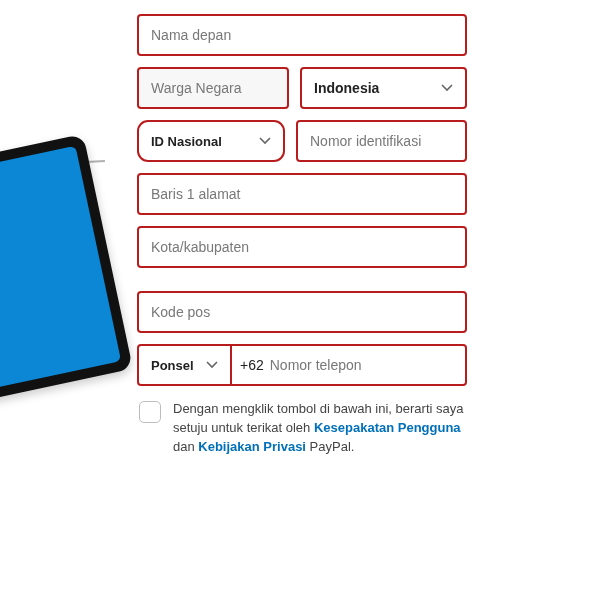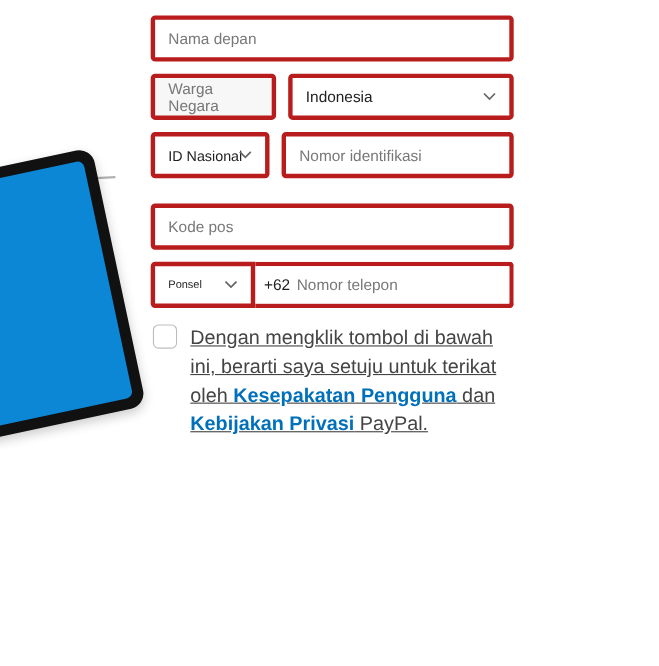--- a/index.html
+++ b/index.html
@@ -40,21 +40,21 @@
 }
 .form-wrap {
   position: absolute;
   left: 137px;
   top: 14px;
   width: 330px;
 }
 .field {
   width: 100%;
   height: 42px;
-  border: 4px solid #b91c1c;
+  border: 2px solid #b91c1c;
   border-radius: 4px;
   padding: 0 12px;
   font-size: 14px;
   color: #333;
   background: #fff;
   margin-bottom: 11px;
   display: flex;
   align-items: center;
 }
 .field input {
@@ -72,21 +72,21 @@
   position: relative;
   cursor: pointer;
 }
 .select .chev {
   position: absolute;
   right: 12px;
   top: 50%;
   transform: translateY(-50%);
 }
 .chev svg { display: block; }
-.val { color: #222; font-size: 14px; }
+.val { color: #222; font-size: 14px; font-weight: bold; }
 .disabled-look {
   background: #f7f7f7;
 }
 .phone-row { display: flex; gap: 0; margin-bottom: 14px; }
 .phone-type {
   width: 95px;
   border-top-right-radius: 0;
   border-bottom-right-radius: 0;
   margin-bottom: 0;
 }
@@ -108,24 +108,23 @@
 .chkbox {
   width: 22px;
   height: 22px;
   border: 1px solid #bdbdbd;
   border-radius: 5px;
   flex-shrink: 0;
   background: #fff;
   margin-top: 1px;
 }
 .agree-text {
-  font-size: 18px;
+  font-size: 13px;
   line-height: 1.45;
   color: #444;
-  text-decoration: underline;
 }
 .agree-text a {
   color: #0070ba;
   font-weight: 600;
   text-decoration: none;
   cursor: pointer;
 }
 </style>
 </head>
 <body>
@@ -135,59 +134,65 @@
 
 <div class="form-wrap">
 
   <div class="field">
     <input placeholder="Nama depan" style="">
   </div>
 
 
 
   <div class="row">
-    <div class="field disabled-look" style="width:114px;">
+    <div class="field disabled-look" style="width:152px;">
       <span class="ph">Warga Negara</span>
     </div>
     <div class="field select" style="flex:1;">
       <span class="val">Indonesia</span>
       <span class="chev">
         <svg width="12" height="8" viewBox="0 0 12 8">
             <path d="M1 1l5 5 5-5" stroke="#666" stroke-width="1.6" fill="none"></path>
           </svg>
       </span>
     </div>
   </div>
 
   <div class="row">
-    <div class="field select" style="width:108px;">
+    <div class="field select" style="width:148px;border-radius:11px;">
       <span class="val" style="font-size:13px;">ID Nasional</span>
       <span class="chev">
         <svg width="12" height="8" viewBox="0 0 12 8">
             <path d="M1 1l5 5 5-5" stroke="#666" stroke-width="1.6" fill="none"></path>
           </svg>
       </span>
     </div>
     <div class="field" style="flex:1;justify-content:flex-end;">
       <input placeholder="Nomor identifikasi" style="">
     </div>
   </div>
 
-
-
+  <div class="field">
+    <input placeholder="Baris 1 alamat" style="">
+  </div>
+
+
+  <div class="field">
+    <input placeholder="Kota/kabupaten" style="">
+  </div>
 
   <div class="row">
     <div class="field" style="flex:1;margin-top:12px;">
       <input placeholder="Kode pos" style="">
     </div>
   </div>
 
   <div class="phone-row">
     <div class="field select phone-type">
-      <span class="val" style="font-size:10px;">Ponsel</span>
+      <span class="val" style="font-size:13px;">Ponsel</span>
       <span class="chev">
         <svg width="12" height="8" viewBox="0 0 12 8">
             <path d="M1 1l5 5 5-5" stroke="#666" stroke-width="1.6" fill="none"></path>
           </svg>
       </span>
     </div>
     <div class="field phone-num">
       <span class="cc">+62</span>
       <input placeholder="Nomor telepon" style="">
     </div>

